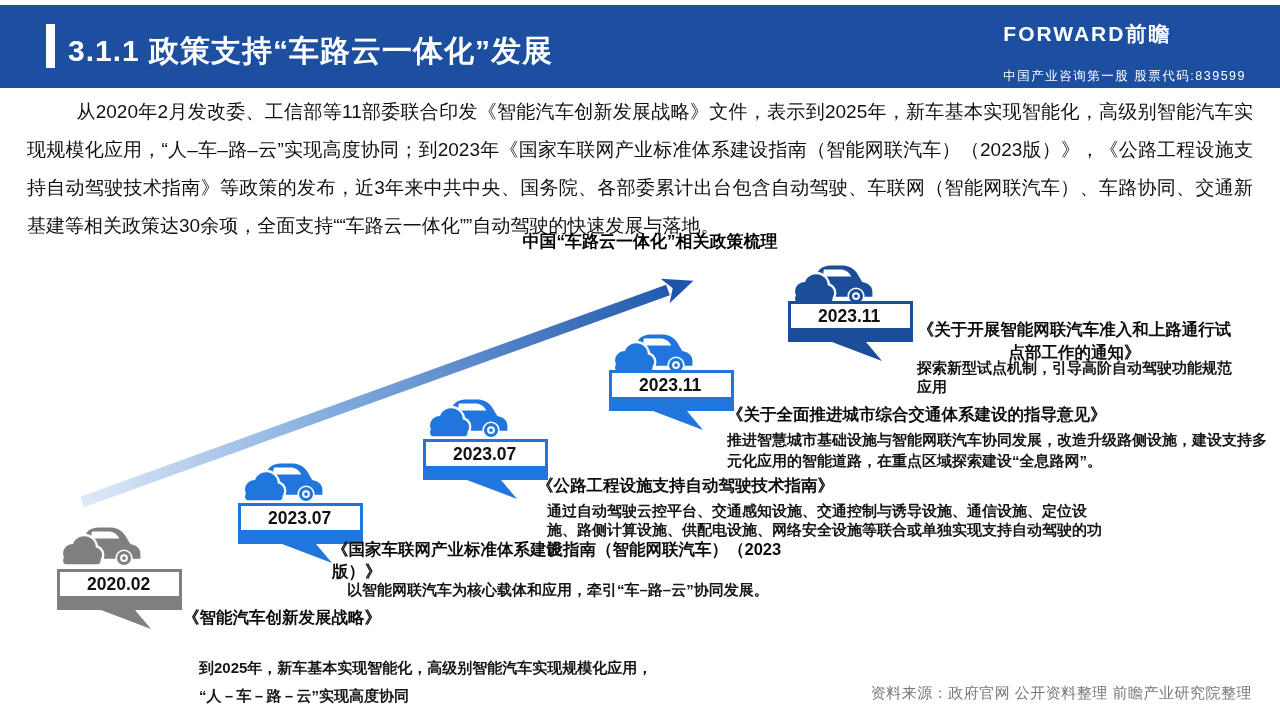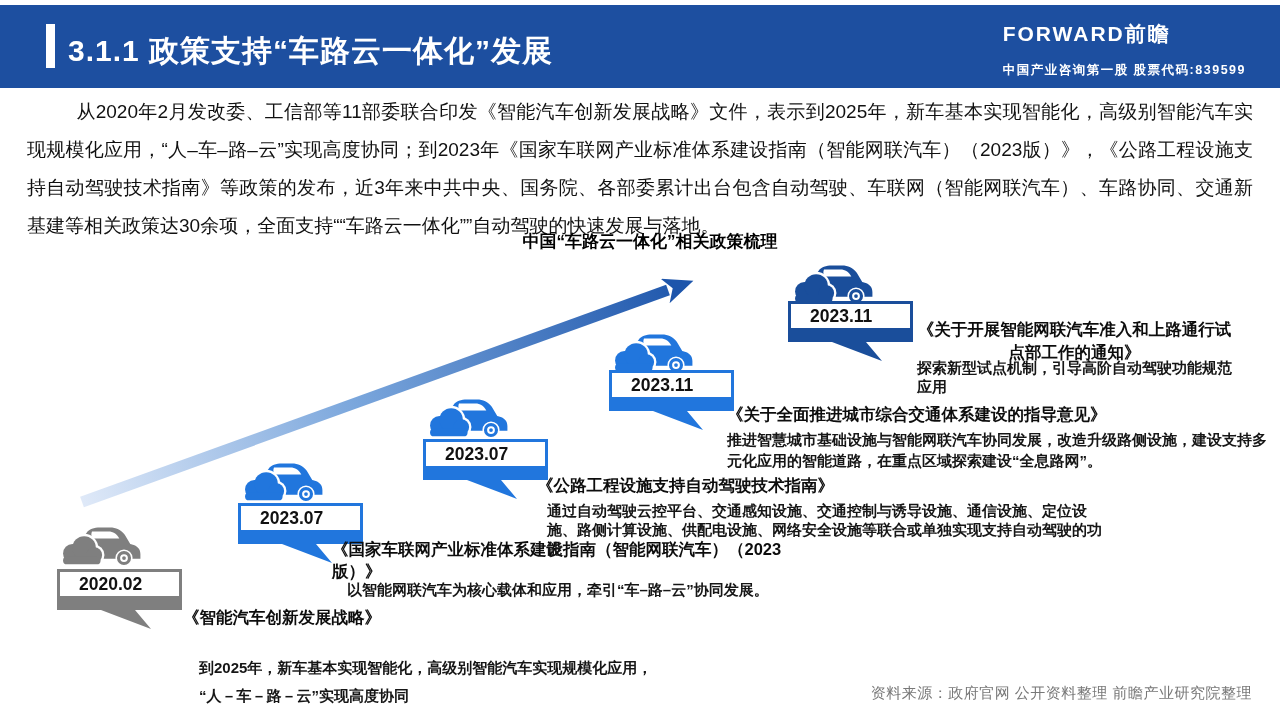--- a/index.html
+++ b/index.html
@@ -12,21 +12,21 @@
 
   
   .topbar{position:absolute;left:0;top:5px;width:1280px;height:83px;background:#1d4fa0;}
   .accent{position:absolute;left:46px;top:19px;width:9px;height:44px;background:#ffffff;}
   .topbar h1{
     position:absolute;left:68px;top:26px;margin:0;color:#ffffff;
     font-size:30px;font-weight:bold;letter-spacing:1px;white-space:nowrap;
   }
   .logo{position:absolute;right:34px;top:13px;text-align:left;color:#fff;}
   .logo-main{font-size:21px;font-weight:bold;letter-spacing:2px;line-height:32px;}
-  .logo-sub{font-size:12.5px;font-weight:bold;letter-spacing:1.5px;margin-top:12px;}
+  .logo-sub{font-size:12.5px;font-weight:normal;letter-spacing:1.5px;margin-top:18px;}
 
   
   .intro{
     position:absolute;left:27px;top:93px;width:1226px;margin:0;
     font-size:19px;line-height:38px;color:#111;text-align:justify;text-indent:2.6em;
   }
 
   
   .diagram-title{
     position:absolute;left:400px;top:230px;width:500px;text-align:center;
@@ -35,21 +35,21 @@
   .arrow-layer{position:absolute;left:0;top:0;pointer-events:none;}
 
   .car-svg{display:block;width:88px;height:50px;}
   .c-gray{color:#7f7f7f;}
   .c-blue{color:#2176dd;}
   .c-dark{color:#1a4e9b;}
 
   .dbox{
     position:absolute;box-sizing:border-box;width:125px;height:30px;
     background:#fff;border:3px solid #000;color:#111;
-    font-size:17.5px;font-weight:bold;line-height:24px;padding-left:19px;
+    font-size:17.5px;font-weight:bold;line-height:24px;padding-left:27px;
   }
   .b-gray{border-color:#7f7f7f;}
   .b-blue{border-color:#2176dd;}
   .b-dark{border-color:#1a4e9b;}
   .ribbon{position:absolute;width:127px;height:32px;}
   .caricon{position:absolute;}
 
   .ptitle{position:absolute;font-size:16.5px;font-weight:bold;color:#0d0d0d;line-height:22px;}
   .pdesc{position:absolute;font-size:15px;color:#161616;line-height:19px;white-space:pre-line;font-weight:bold;}
 

